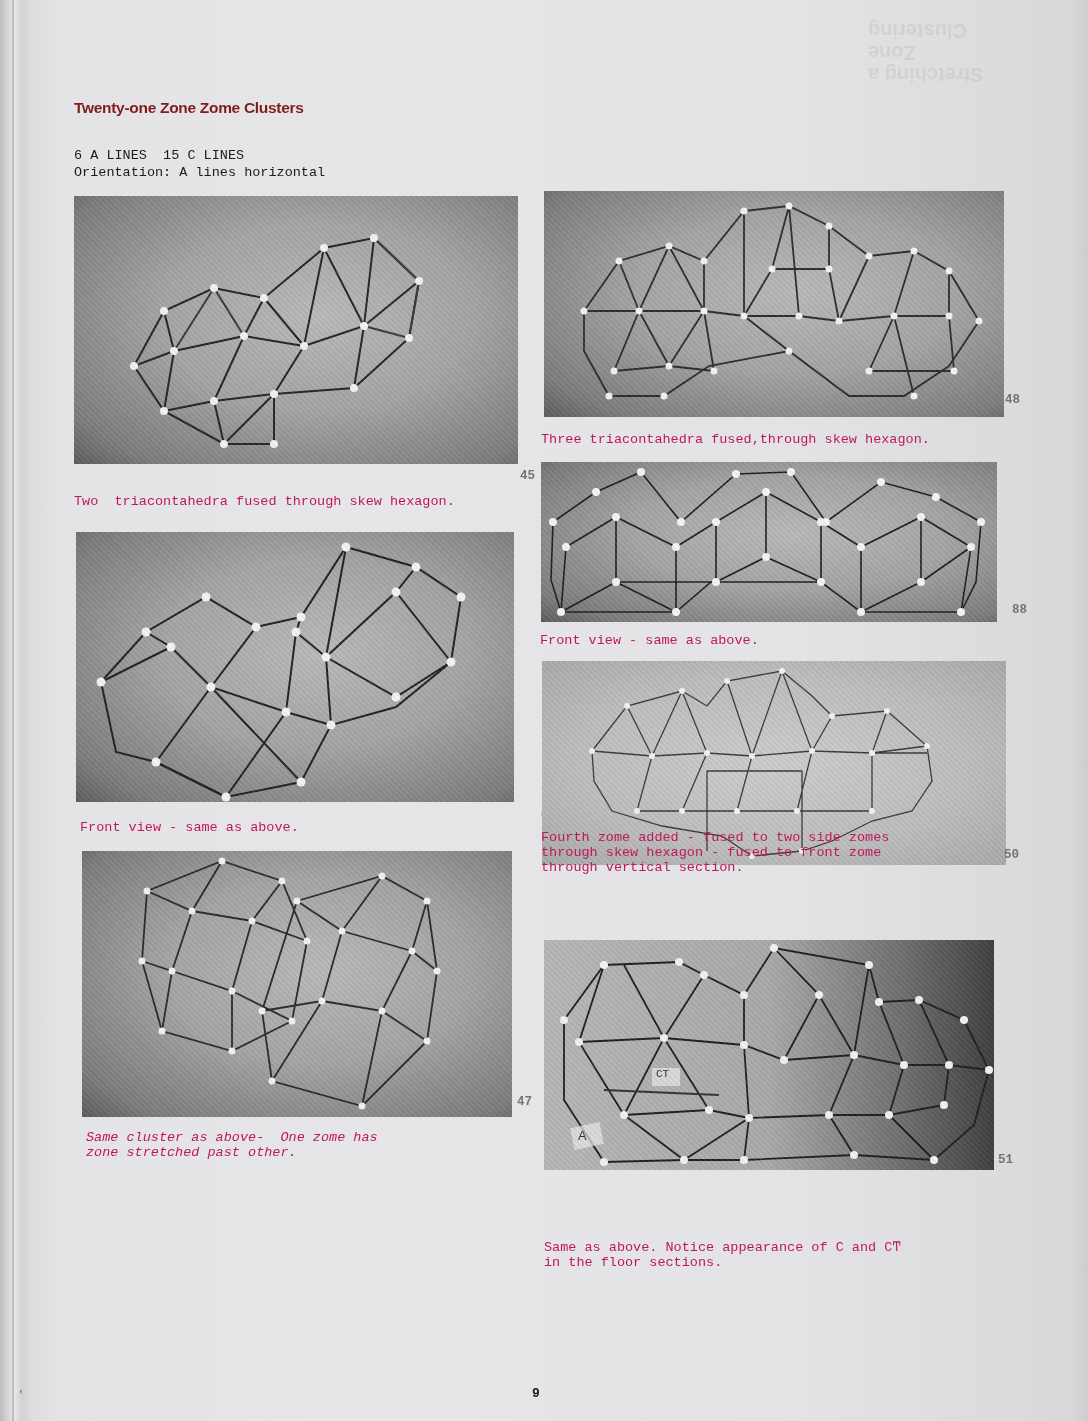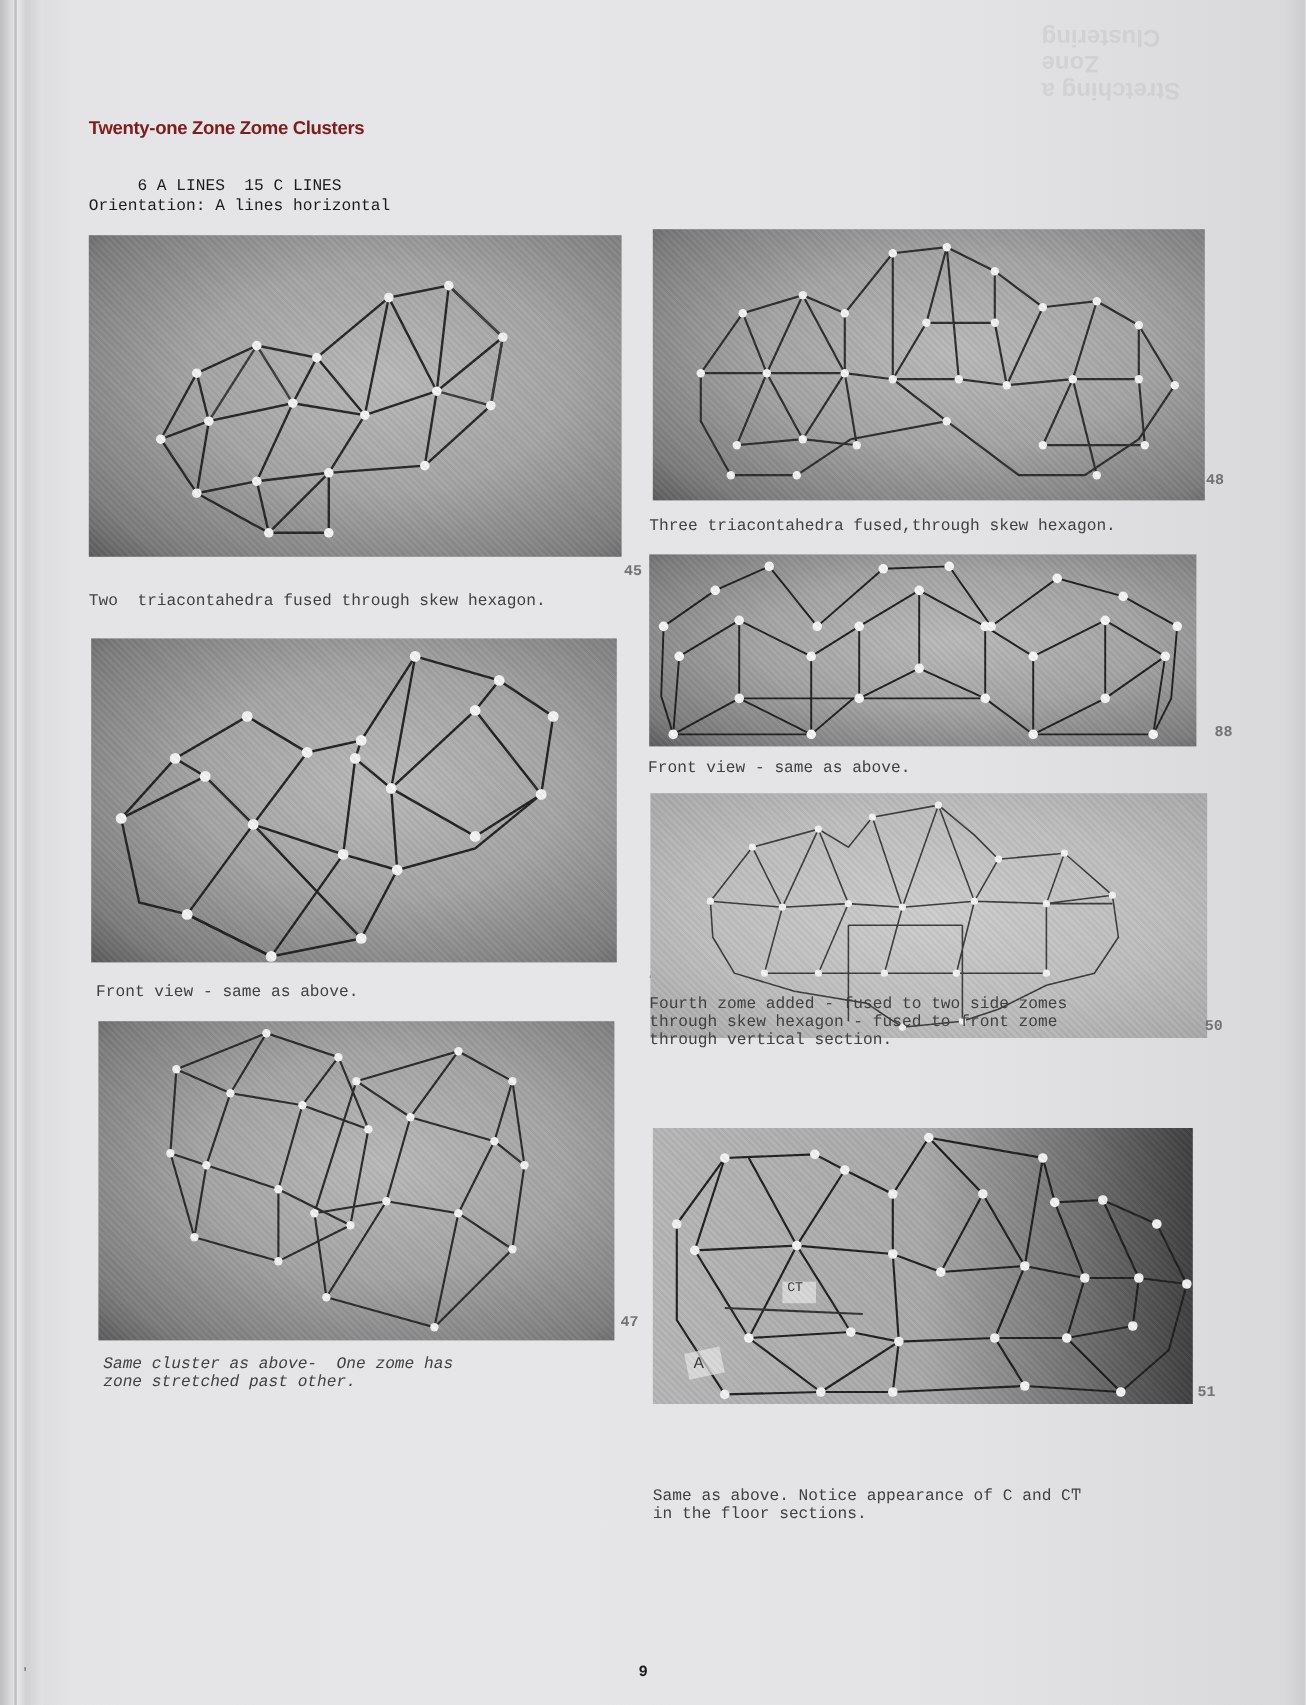--- a/index.html
+++ b/index.html
@@ -17,32 +17,32 @@
     .ghost {
       position: absolute; right: 70px; top: 42px; width: 150px; height: 44px;
       color: #c9c9cb; font-family: "Liberation Sans", sans-serif; font-weight: bold; font-size: 20px;
       transform: scaleY(-1) scaleX(-1); opacity: 0.6; line-height: 22px; text-align: right;
     }
     .title {
       position: absolute; left: 74px; top: 99px;
       font-family: "Liberation Sans", "DejaVu Sans", sans-serif; font-weight: bold; font-size: 15.5px;
       letter-spacing: -0.3px; color: #7f1d1d;
     }
-    .meta { position: absolute; left: 74px; top: 147px; font-size: 13.5px; line-height: 17px; white-space: pre; text-align: center; }
+    .meta { position: absolute; left: 74px; top: 147px; font-size: 13.5px; line-height: 17px; white-space: pre; }
     .photo {
       position: absolute; overflow: hidden;
       background: radial-gradient(ellipse at 55% 45%, #b9b9b9 0%, #a4a4a4 45%, #7c7c7c 85%, #5c5c5c 100%);
     }
     .photo svg { position: absolute; left: 0; top: 0; width: 100%; height: 100%; }
     .photo .grain {
       position: absolute; inset: 0;
       background-image: repeating-linear-gradient(45deg, rgba(255,255,255,0.04) 0 2px, rgba(0,0,0,0.04) 2px 4px);
     }
     .fignum { position: absolute; font-size: 12.5px; font-weight: bold; color: #737373; }
-    .caption { position: absolute; font-size: 13.5px; line-height: 15px; white-space: pre; color: #404040; }
+    .caption { position: absolute; font-size: 13.5px; line-height: 15px; white-space: pre; color: #be185d; }
     .pagenum { position: absolute; left: 532px; top: 1386px; font-size: 13px; font-weight: bold; }
     .margin-mark { position: absolute; font-size: 10px; color: #555; }
   </style>
 </head>
 <body>
 
 <div class="spine">
   <div class="fold" style="top:0;height:1421px;opacity:.5"></div>
 </div>
 

